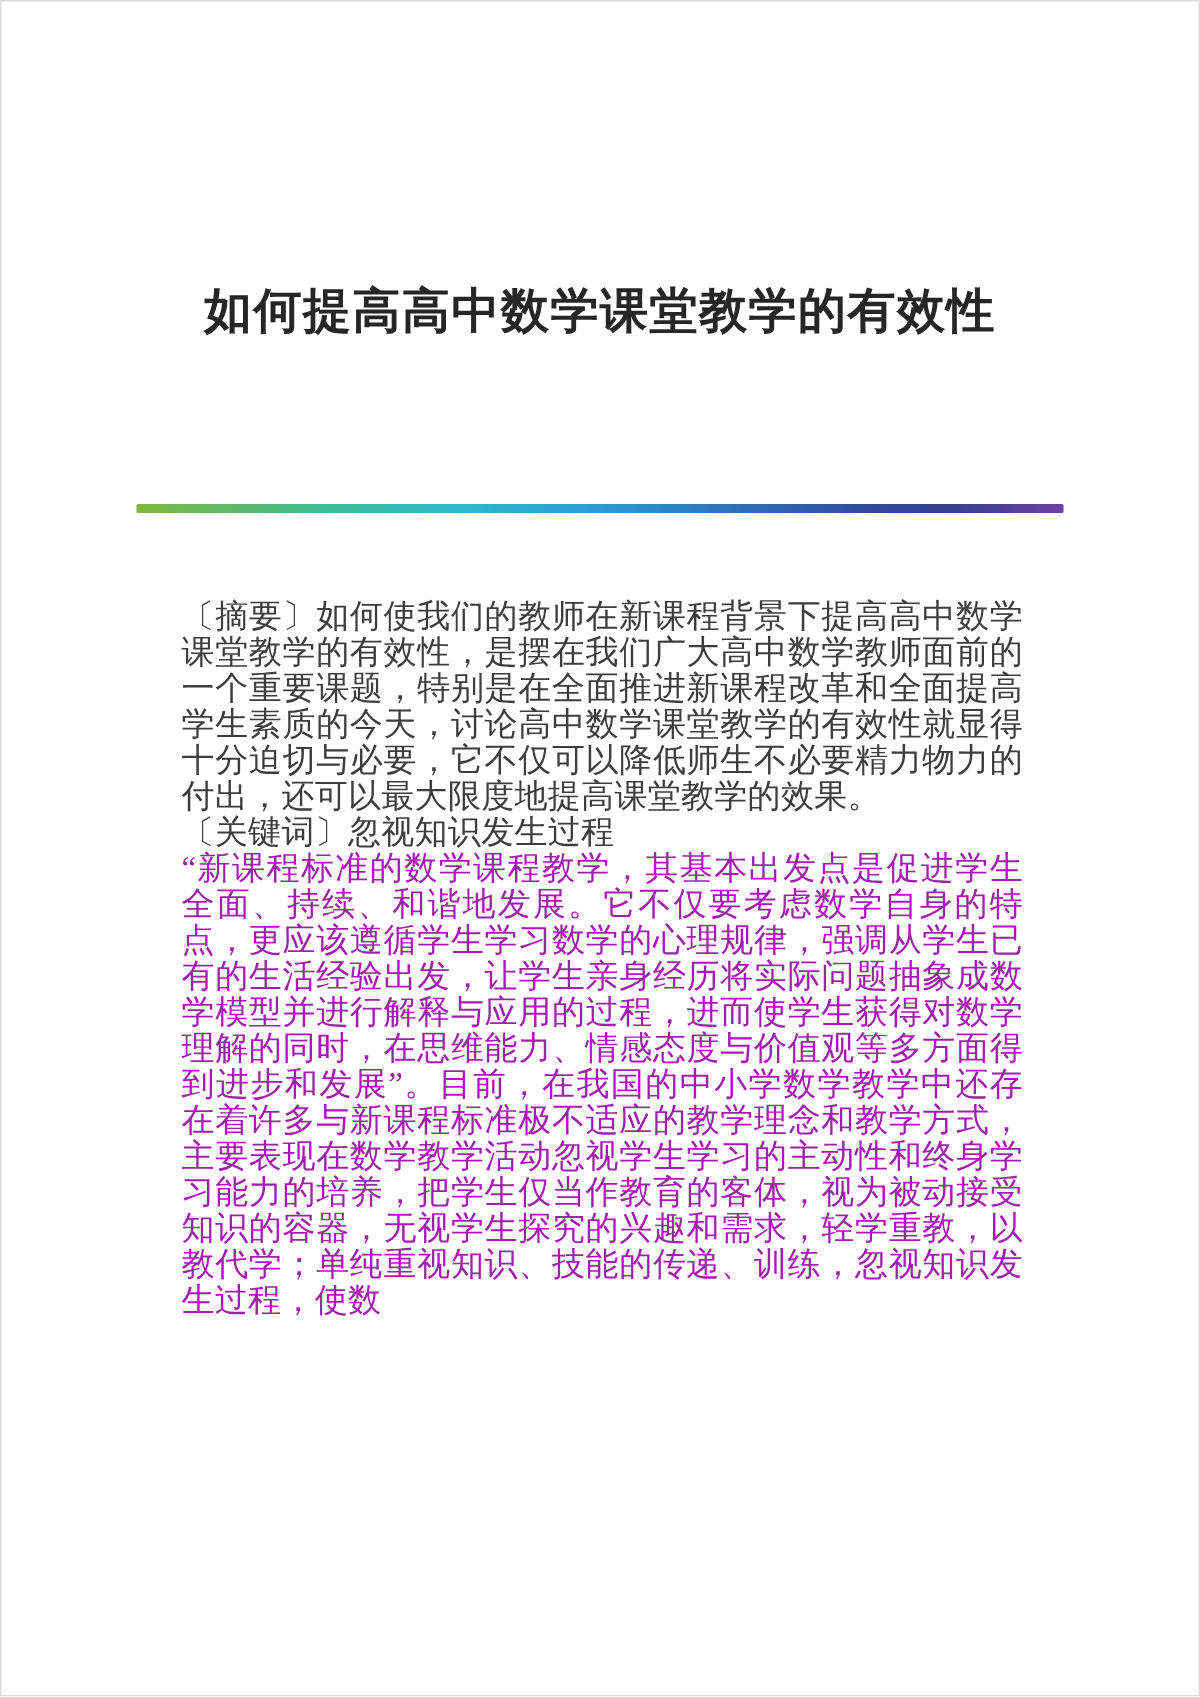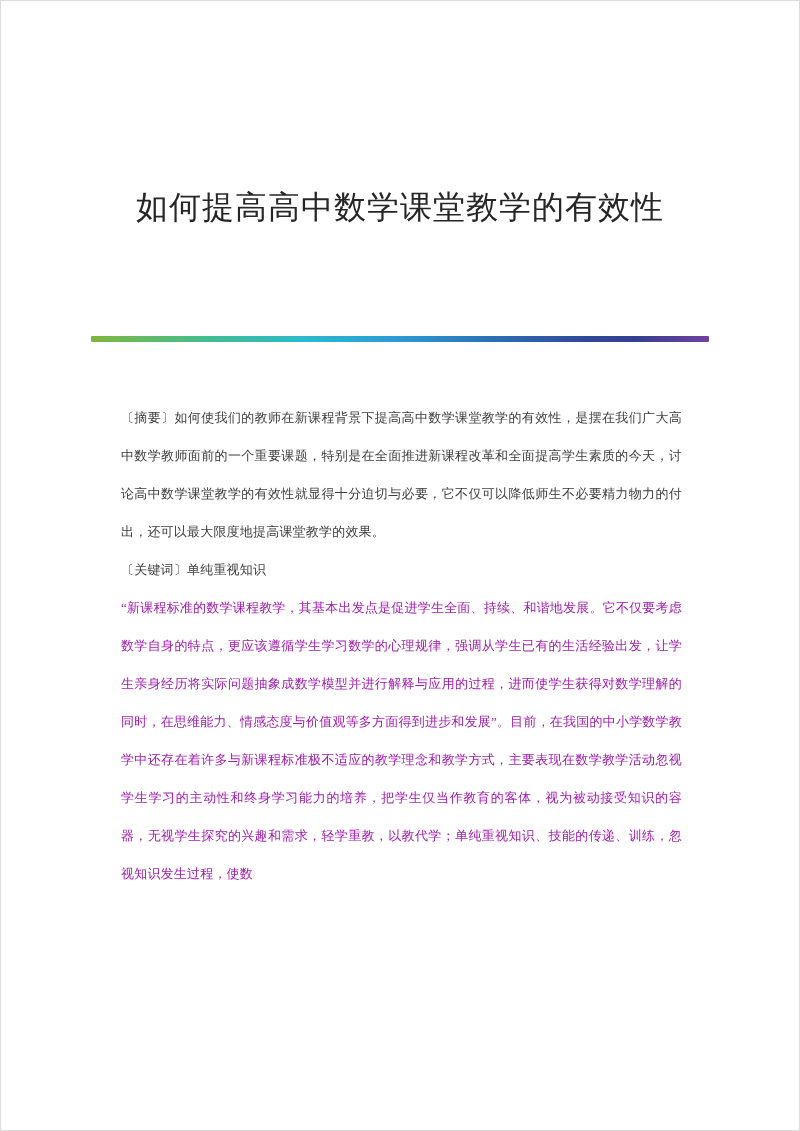--- a/index.html
+++ b/index.html
@@ -14,54 +14,54 @@
     height: 1131px;
     background: #ffffff;
     border: 1px solid #dcdcdc;
     overflow: hidden;
     font-family: "Liberation Serif", "DejaVu Serif", serif;
   }
   .title {
     margin: 185px 0 0 0;
     padding: 0;
     font-size: 32px;
-    font-weight: 400;
+    font-weight: 700;
     line-height: 42px;
     text-align: center;
     color: #262626;
     letter-spacing: 1px;
   }
   .divider {
     width: 618px;
     height: 6px;
     margin: 108px auto 0 auto;
     border-radius: 1px;
     
   }
   .content {
     margin: 57px 117px 0 120px;
   }
   .content p {
     margin: 0;
     padding: 0;
-    font-size: 13px;
-    line-height: 38px;
+    font-size: 22px;
+    line-height: 24px;
     letter-spacing: 0.2px;
     color: #3d3d3d;
     text-align: justify;
     text-justify: inter-character;
     word-break: normal;
   }
 </style>
 </head>
 <body>
 
 <div class="page">
   <h1 class="title">如何提高高中数学课堂教学的有效性</h1>
 
   <div class="divider" style="background: linear-gradient(90deg, rgb(127, 183, 61) 0%, rgb(63, 189, 150) 20%, rgb(43, 185, 205) 35%, rgb(43, 154, 212) 50%, rgb(44, 111, 181) 65%, rgb(49, 72, 154) 80%, rgb(53, 64, 143) 88%, rgb(111, 64, 163) 100%);"></div>
 
   <div class="content">
     <p style="color: rgb(61, 61, 61);">〔摘要〕如何使我们的教师在新课程背景下提高高中数学课堂教学的有效性，是摆在我们广大高中数学教师面前的一个重要课题，特别是在全面推进新课程改革和全面提高学生素质的今天，讨论高中数学课堂教学的有效性就显得十分迫切与必要，它不仅可以降低师生不必要精力物力的付出，还可以最大限度地提高课堂教学的效果。</p>
-    <p style="color: rgb(61, 61, 61);">〔关键词〕单纯重视知识</p>
+    <p style="color: rgb(61, 61, 61);">〔关键词〕忽视知识发生过程</p>
     <p style="color: #a21caf;">“新课程标准的数学课程教学，其基本出发点是促进学生全面、持续、和谐地发展。它不仅要考虑数学自身的特点，更应该遵循学生学习数学的心理规律，强调从学生已有的生活经验出发，让学生亲身经历将实际问题抽象成数学模型并进行解释与应用的过程，进而使学生获得对数学理解的同时，在思维能力、情感态度与价值观等多方面得到进步和发展”。目前，在我国的中小学数学教学中还存在着许多与新课程标准极不适应的教学理念和教学方式，主要表现在数学教学活动忽视学生学习的主动性和终身学习能力的培养，把学生仅当作教育的客体，视为被动接受知识的容器，无视学生探究的兴趣和需求，轻学重教，以教代学；单纯重视知识、技能的传递、训练，忽视知识发生过程，使数</p>
   </div>
 </div>
 
 </body></html>

